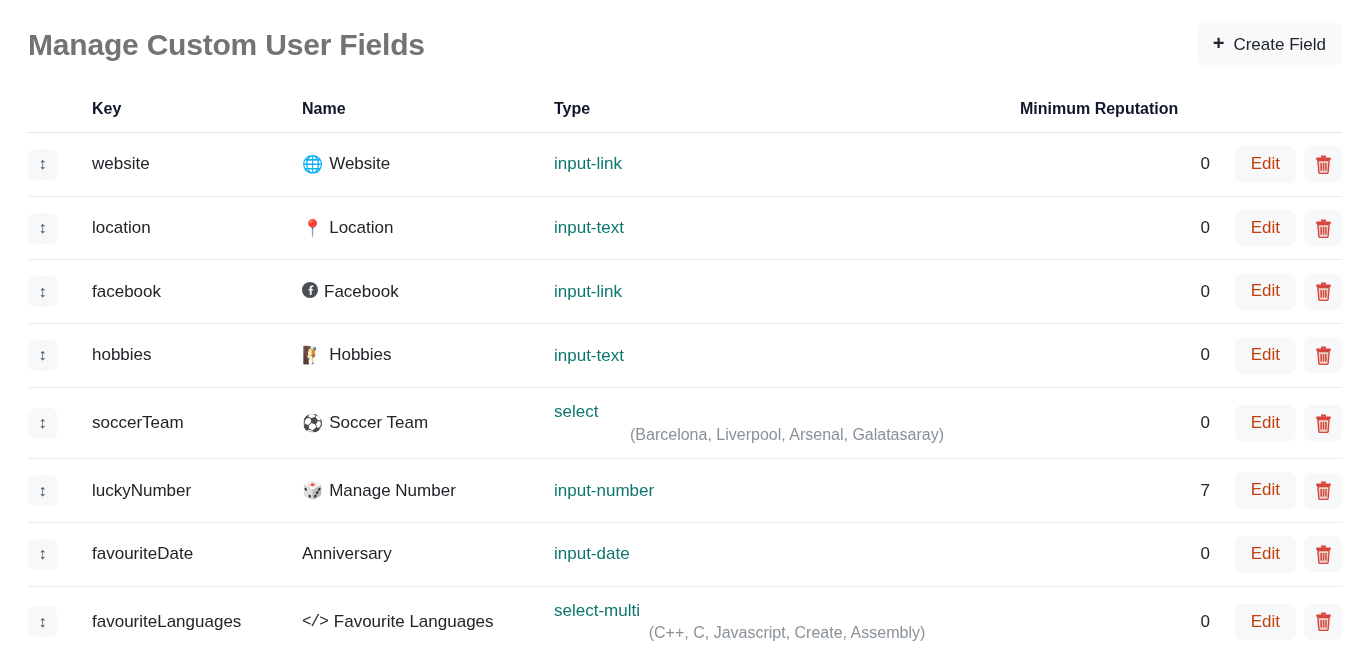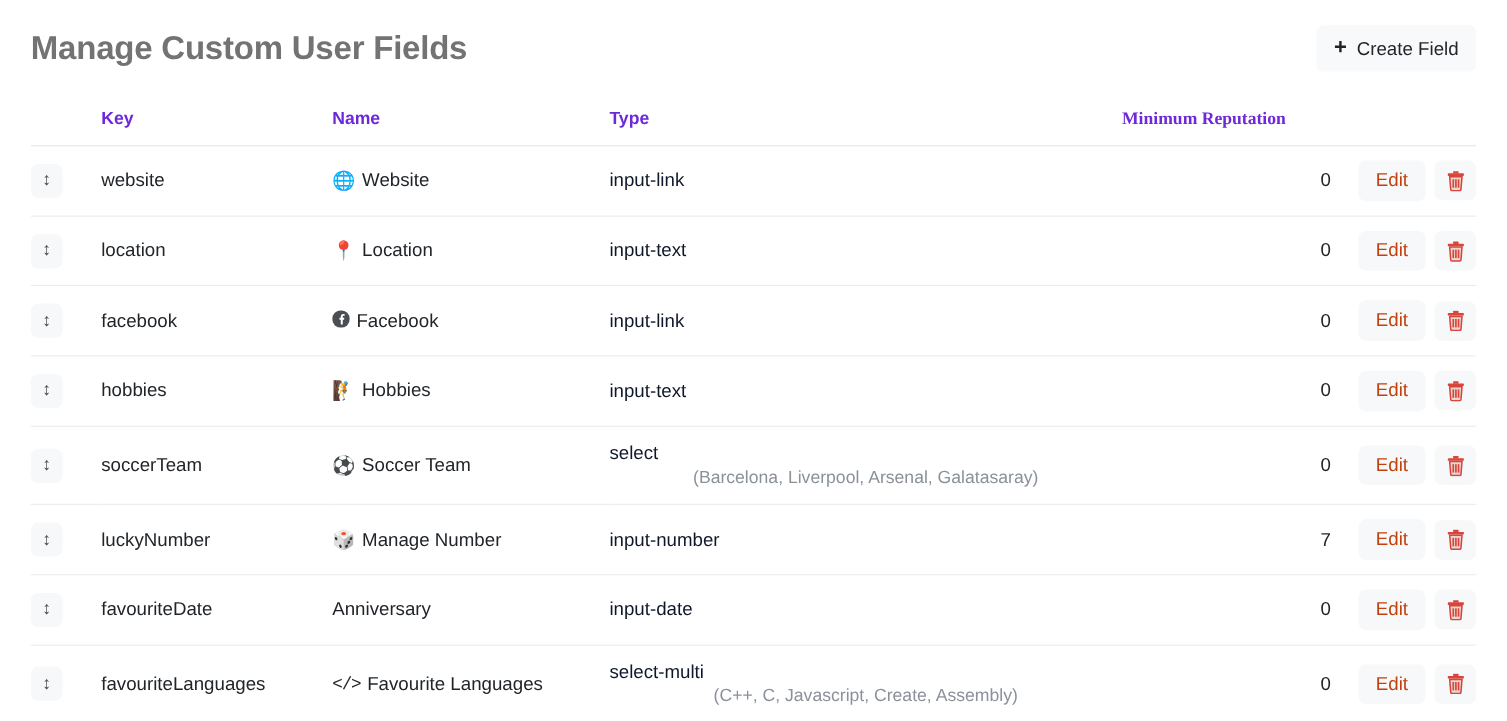--- a/index.html
+++ b/index.html
@@ -89,41 +89,41 @@
   table.fields-table {
     width: 100%;
     border-collapse: collapse;
     table-layout: fixed;
   }
 
   table.fields-table thead th {
     text-align: left;
     font-size: 16px;
     font-weight: bold;
-    color: #6d28d9;
+    color: #0f172a;
     padding: 12px 0 14px 0;
     border-bottom: 1px solid #e3e5e8;
     vertical-align: bottom;
   }
 
   table.fields-table tbody td {
     border-bottom: 1px solid #e9ecef;
     font-size: 17px;
     color: #212529;
     vertical-align: middle;
     padding: 13px 0;
     height: 59px;
   }
 
   
   .col-drag   { width: 64px; }
   .col-key    { width: 210px; }
   .col-name   { width: 252px; }
   .col-type   { width: 466px; }
-  .col-rep    { width: 190px; font-family: Liberation Serif, serif; }
+  .col-rep    { width: 190px; }
   .col-act    { width: 132px; }
 
   th.col-drag, th.col-act { font-size: 0; }
 
   th.col-key  { padding-left: 0; }
   th.col-rep  { text-align: right; padding-right: 0; }
 
   
   .drag-cell { padding-left: 12px; }
   .drag-handle {
@@ -161,21 +161,21 @@
     flex: 0 0 auto;
   }
   .name-icon.code-icon {
     font-family: "Liberation Mono", monospace;
     font-size: 16px;
     letter-spacing: -1px;
   }
 
   .type-main {
     font-size: 17px;
-    color: #0f172a;
+    color: #0f766e;
     line-height: 1.28;
   }
   .type-options {
     font-size: 16px;
     color: #8a9199;
     line-height: 1.3;
     margin-top: 2px;
     text-align: center;
   }
 

